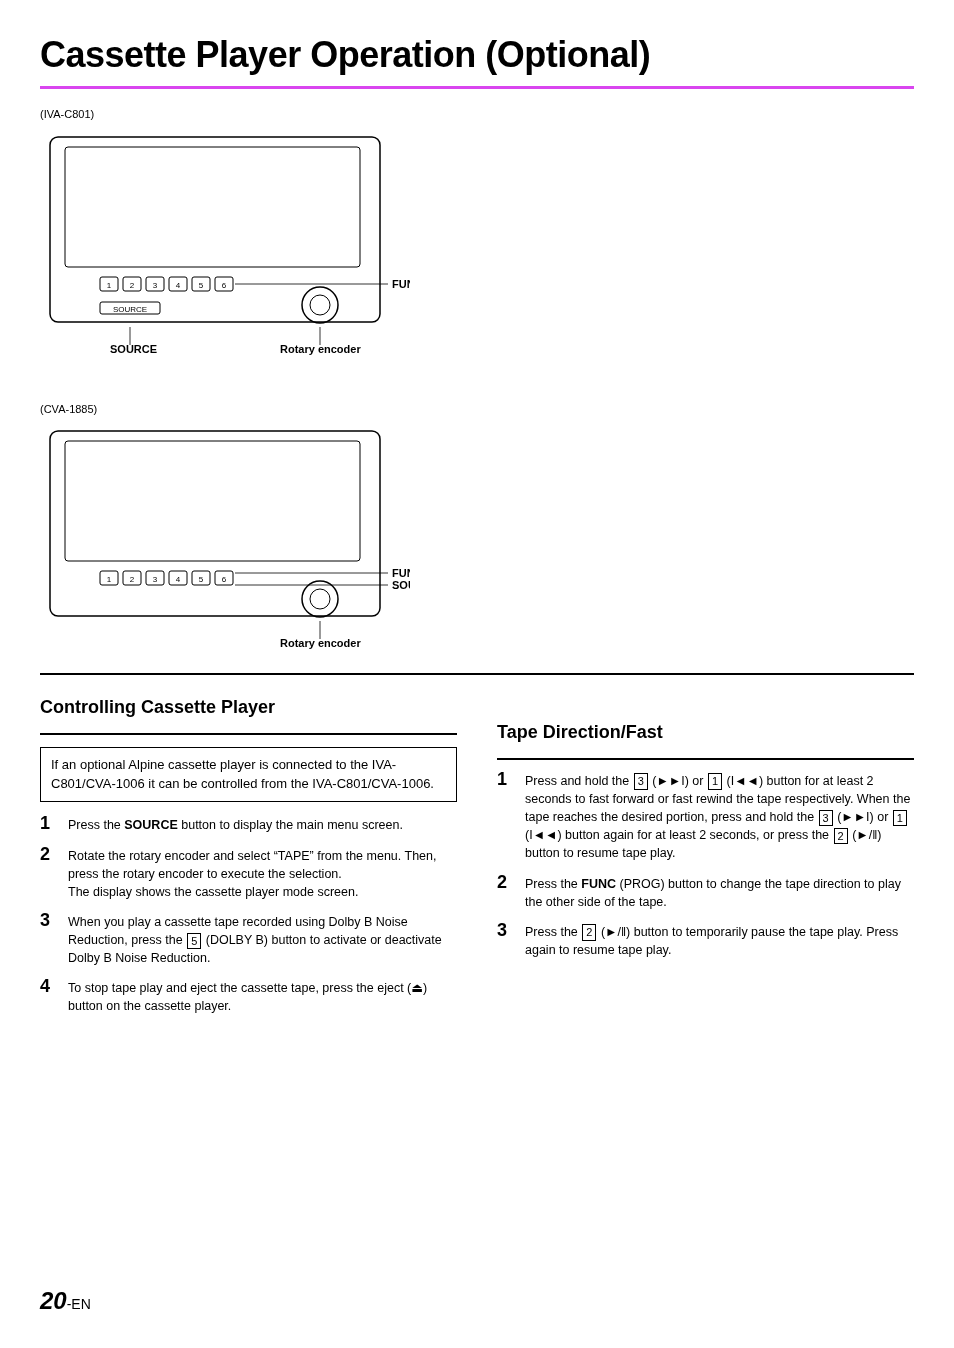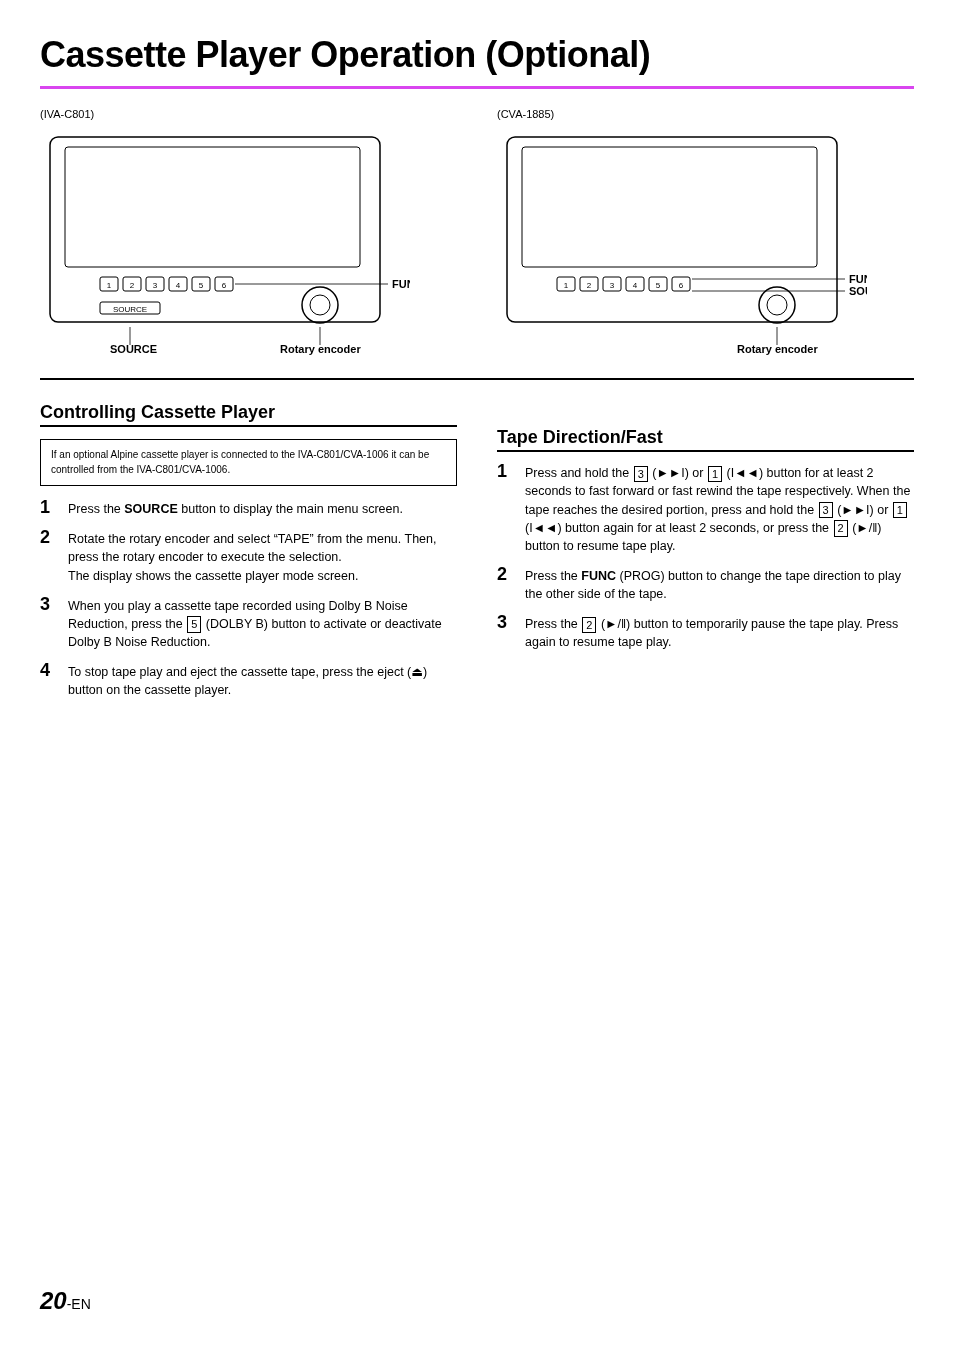--- a/index.html
+++ b/index.html
@@ -21,21 +21,21 @@
       font-family: Arial Black, Arial, sans-serif;
       border-bottom: 3px solid #d946ef;
       padding-bottom: 6px;
       margin-bottom: 18px;
       letter-spacing: -0.5px;
     }
 
     
     .diagrams-row {
       display: flex;
-      flex-direction: row;
+      flex-direction: column;
       gap: 40px;
       margin-bottom: 20px;
       border-bottom: 2px solid #000;
       padding-bottom: 16px;
     }
 
     .diagram-block {
       flex: 1;
       display: flex;
       flex-direction: column;
@@ -62,31 +62,31 @@
 
     .col-right {
       flex: 1;
     }
 
     
     .section-heading {
       font-size: 18px;
       font-weight: 900;
       border-bottom: 2px solid #000;
-      padding-bottom: 0;
+      padding-bottom: 13px;
       margin-bottom: 12px;
       font-family: Arial Black, Arial, sans-serif;
     }
 
     
     .info-box {
       border: 1px solid #000;
       padding: 8px 10px;
       margin-bottom: 14px;
-      font-size: 10px;
+      font-size: 13px;
       line-height: 1.45;
     }
 
     
     .num-list {
       list-style: none;
       padding: 0;
       margin: 0;
     }
 

